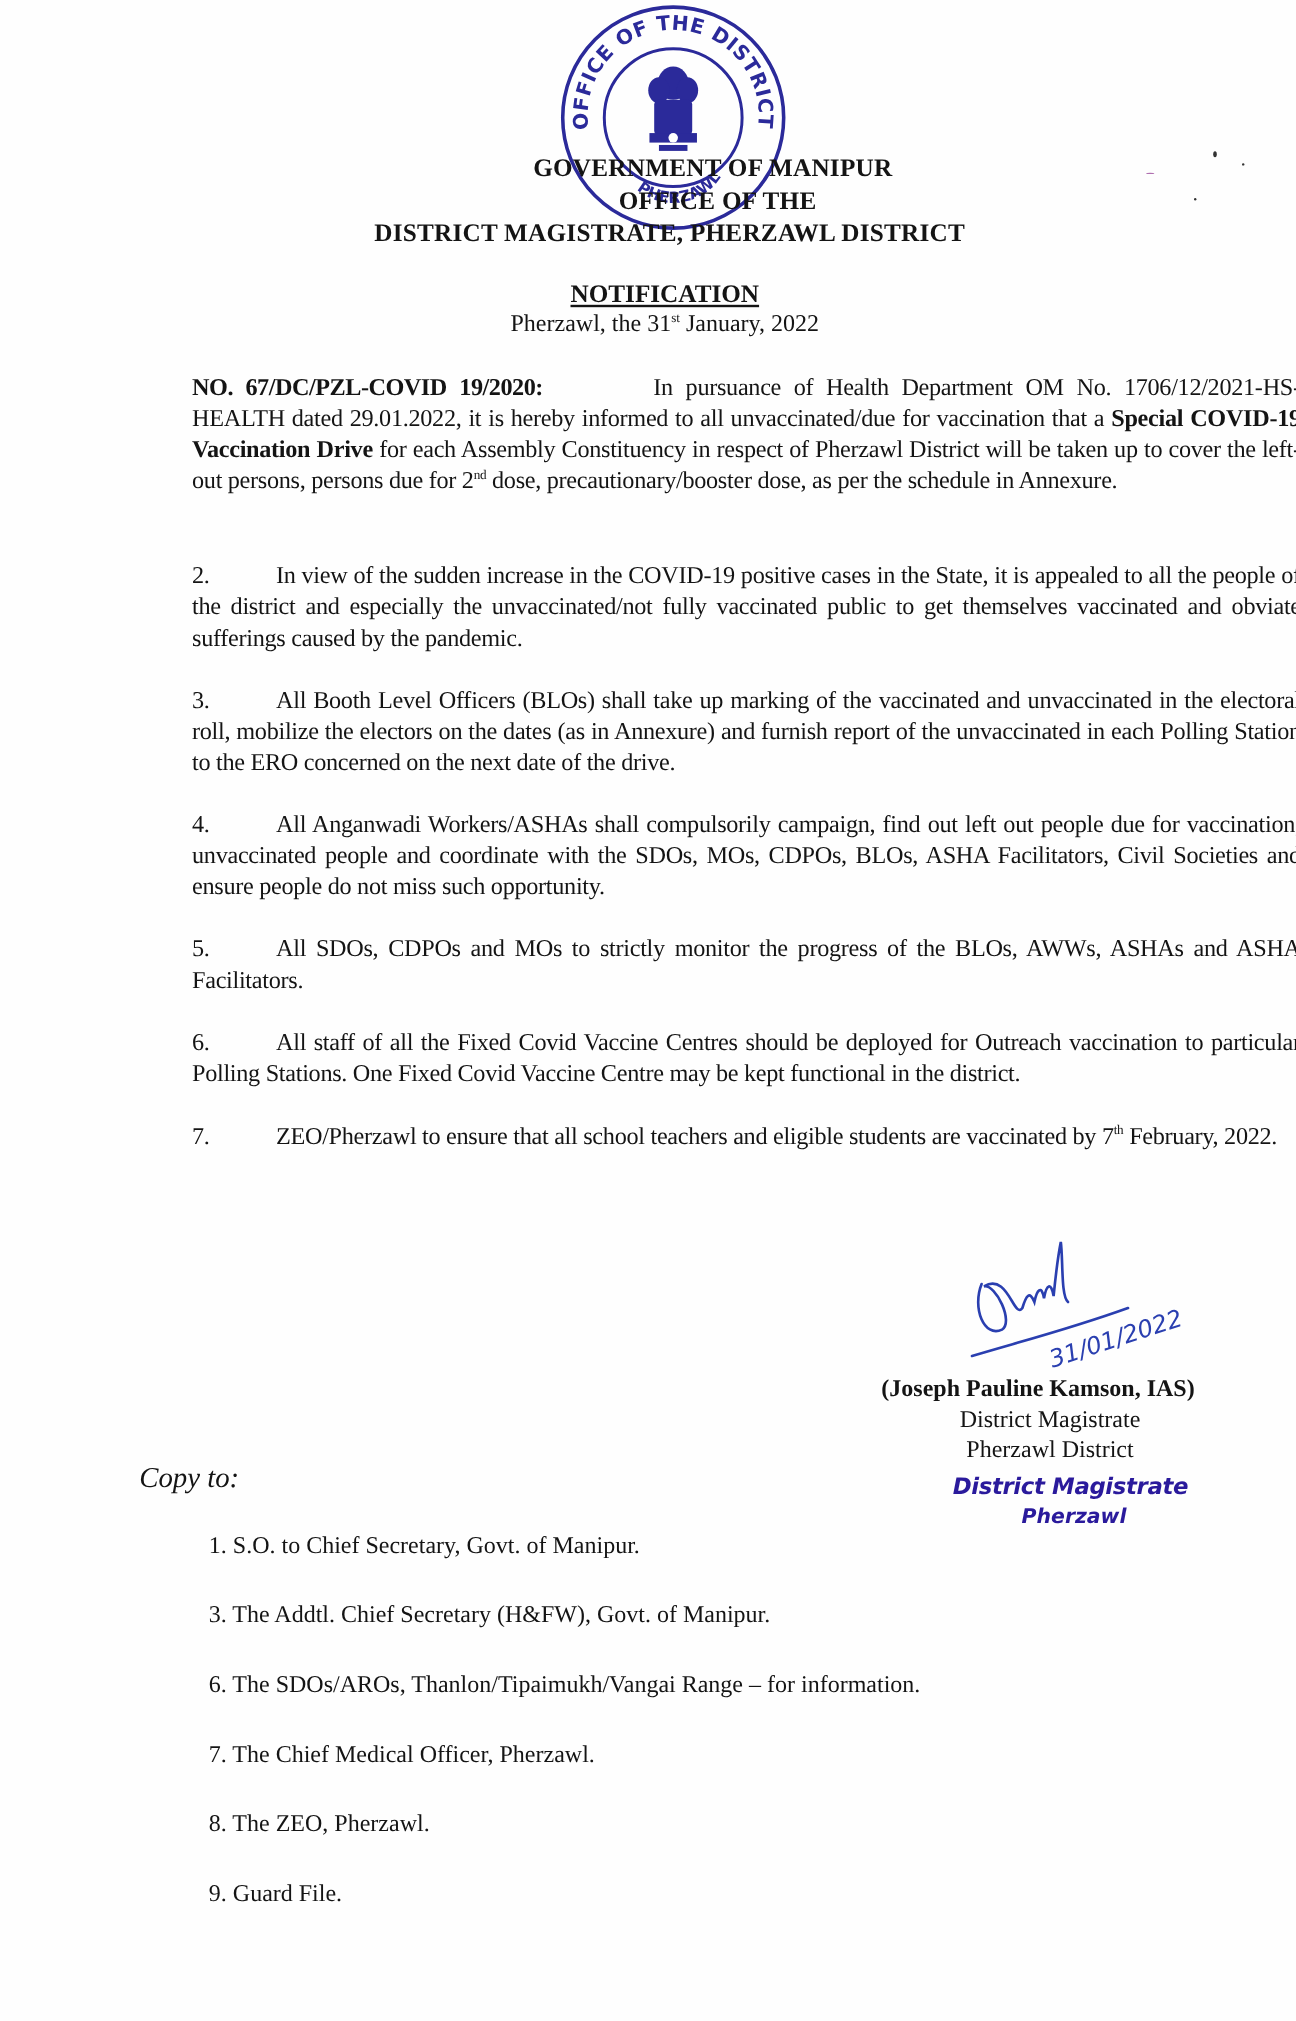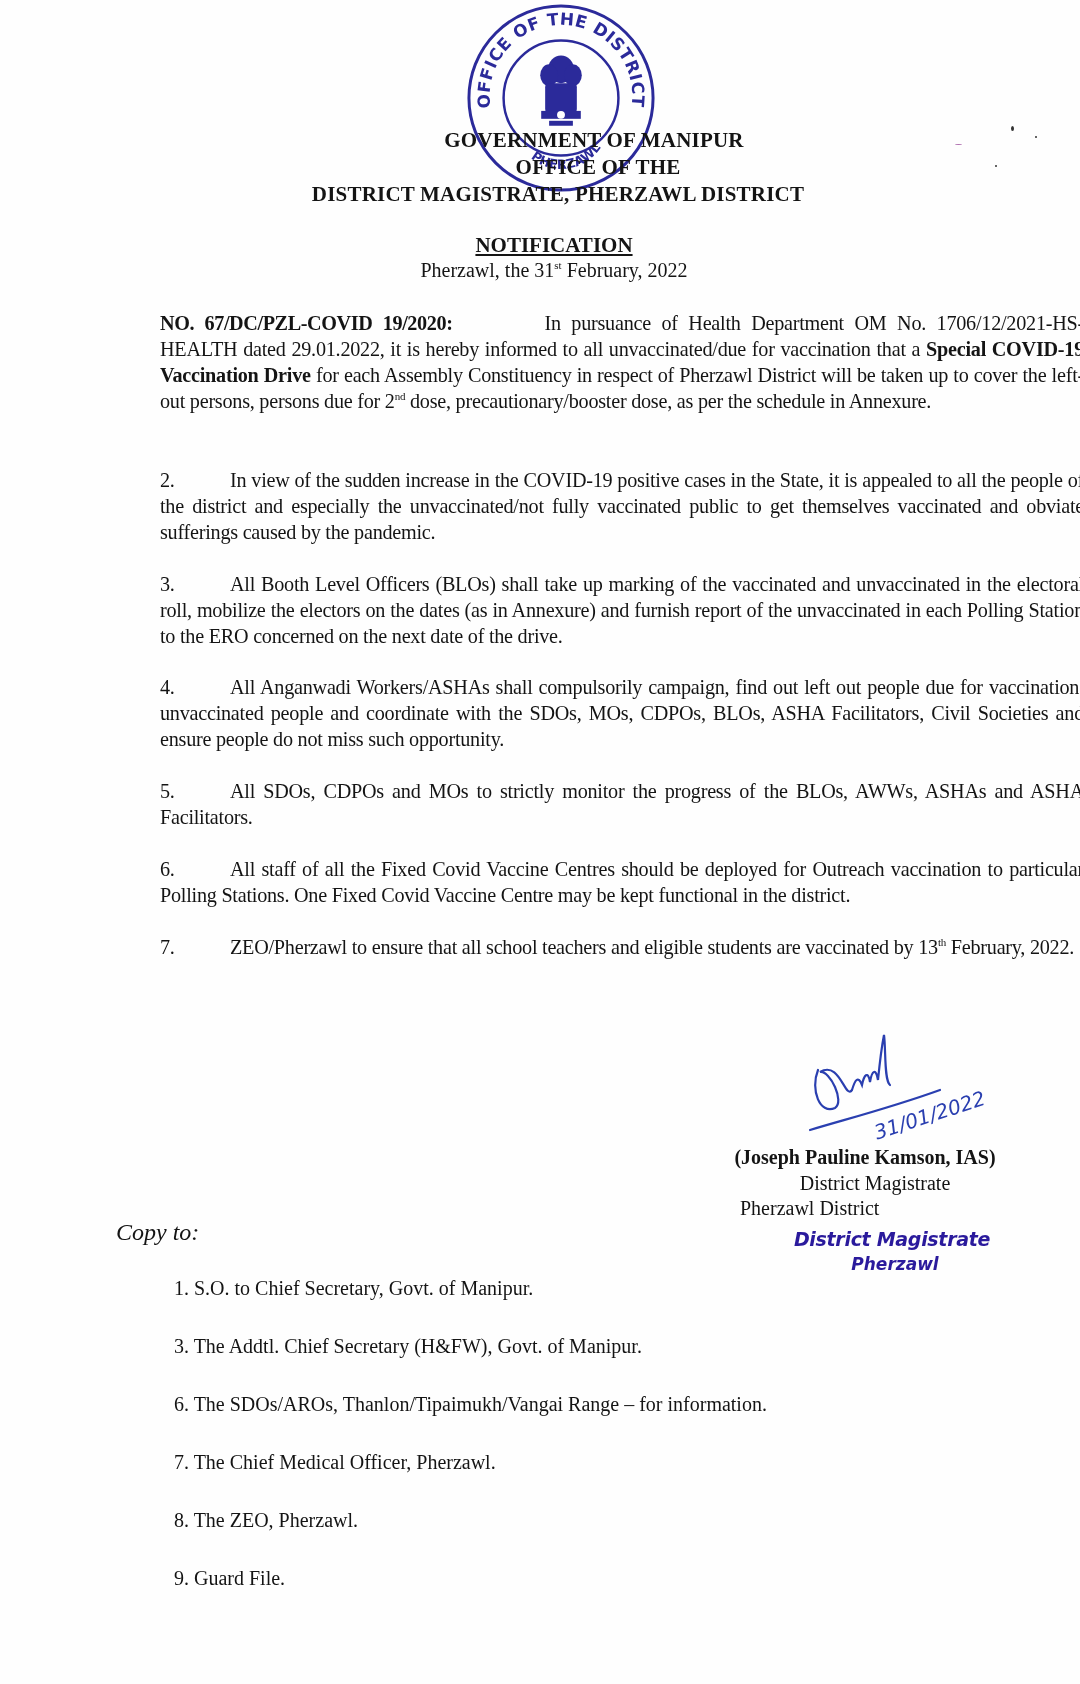--- a/index.html
+++ b/index.html
@@ -31,21 +31,21 @@
     .p4 { top: 674px; }
     .p5 { top: 778px; }
     .p6 { top: 856px; }
     .p7 { top: 934px; }
     .refno { font-weight: bold; margin-right: 92px; letter-spacing: -0.4px; }
     b { font-weight: bold; }
 
     .sig-img { position: absolute; left: 800px; top: 1030px; width: 200px; height: 110px; }
     .sig-name { position: absolute; left: 700px; top: 1146px; width: 330px; text-align: center; font-weight: bold; font-size: 20px; }
     .sig-title { position: absolute; left: 740px; top: 1172px; width: 270px; text-align: center; font-size: 20px; }
-    .sig-dist { position: absolute; left: 740px; top: 1197px; width: 270px; text-align: left; font-size: 20px; }
+    .sig-dist { position: absolute; left: 740px; top: 1197px; width: 270px; text-align: center; font-size: 20px; }
     .seal1 { position: absolute; left: 792px; top: 1228px; width: 200px; text-align: center; font-family: "DejaVu Sans", sans-serif;
       font-weight: bold; font-style: italic; color: #2a1a9c; font-size: 19px; letter-spacing: -0.3px; }
     .seal2 { position: absolute; left: 850px; top: 1254px; width: 90px; text-align: center; font-family: "DejaVu Sans", sans-serif;
       font-weight: bold; font-style: italic; color: #2a1a9c; font-size: 17px; }
 
     .copy-label { position: absolute; left: 116px; top: 1219px; font-size: 24px; font-style: italic; }
     .copy-list { position: absolute; left: 174px; top: 1243px; margin: 0; padding: 0; list-style: none; font-size: 20px; line-height: 26px; }
     .copy-list li { white-space: nowrap; margin-top: 32px; }
 
     .speck { position: absolute; border-radius: 50%; background: #333; }
@@ -78,30 +78,30 @@
     <text font-family="DejaVu Sans, sans-serif" font-weight="bold" font-size="13" fill="#2b2a9a">
       <textPath href="#arcBot" startOffset="12%">PHERZAWL</textPath>
     </text>
   </svg>
 
   <div class="hdr hdr1">GOVERNMENT OF MANIPUR</div>
   <div class="hdr hdr2">OFFICE OF THE</div>
   <div class="hdr hdr3">DISTRICT MAGISTRATE, PHERZAWL DISTRICT</div>
 
   <div class="notif-title">NOTIFICATION</div>
-  <div class="notif-date"><span>Pherzawl, the 31</span><sup>st</sup><span> February, 2022</span></div>
+  <div class="notif-date"><span>Pherzawl, the 31</span><sup>st</sup><span> January, 2022</span></div>
 
   <div class="para p1"><span class="refno">NO. 67/DC/PZL-COVID 19/2020:</span><span>In pursuance of Health Department OM No. 1706/12/2021-HS-HEALTH dated 29.01.2022, it is hereby informed to all unvaccinated/due for vaccination that a </span><b>Special COVID-19 Vaccination Drive</b><span> for each Assembly Constituency in respect of Pherzawl District will be taken up to cover the left-out persons, persons due for 2</span><sup>nd</sup><span> dose, precautionary/booster dose, as per the schedule in Annexure.</span></div>
 
   <div class="para p2"><span class="num">2.</span><span>In view of the sudden increase in the COVID-19 positive cases in the State, it is appealed to all the people of the district and especially the unvaccinated/not fully vaccinated public to get themselves vaccinated and obviate sufferings caused by the pandemic.</span></div>
   <div class="para p3"><span class="num">3.</span><span>All Booth Level Officers (BLOs) shall take up marking of the vaccinated and unvaccinated in the electoral roll, mobilize the electors on the dates (as in Annexure) and furnish report of the unvaccinated in each Polling Station to the ERO concerned on the next date of the drive.</span></div>
   <div class="para p4"><span class="num">4.</span><span>All Anganwadi Workers/ASHAs shall compulsorily campaign, find out left out people due for vaccination, unvaccinated people and coordinate with the SDOs, MOs, CDPOs, BLOs, ASHA Facilitators, Civil Societies and ensure people do not miss such opportunity.</span></div>
   <div class="para p5"><span class="num">5.</span><span>All SDOs, CDPOs and MOs to strictly monitor the progress of the BLOs, AWWs, ASHAs and ASHA Facilitators.</span></div>
   <div class="para p6"><span class="num">6.</span><span>All staff of all the Fixed Covid Vaccine Centres should be deployed for Outreach vaccination to particular Polling Stations. One Fixed Covid Vaccine Centre may be kept functional in the district.</span></div>
-  <div class="para p7"><span class="num">7.</span><span>ZEO/Pherzawl to ensure that all school teachers and eligible students are vaccinated by 13</span><sup>th</sup><span> February, 2022.</span></div>
+  <div class="para p7"><span class="num">7.</span><span>ZEO/Pherzawl to ensure that all school teachers and eligible students are vaccinated by 7</span><sup>th</sup><span> February, 2022.</span></div>
 
   <svg class="sig-img" viewBox="0 0 200 110">
     <g fill="none" stroke="#2a3fb0" stroke-width="2.2" stroke-linecap="round">
       <path d="M 18,40 C 10,60 20,85 35,78 C 45,72 30,40 20,42 C 40,30 45,70 52,60 C 55,50 58,45 62,55 C 64,45 68,40 70,52 C 72,40 76,38 78,50 C 80,30 82,15 84,5 C 86,20 84,50 90,55"></path>
       <path d="M 10,100 C 50,88 90,78 140,60"></path>
     </g>
     <text x="70" y="95" font-family="DejaVu Sans, sans-serif" font-style="italic" font-size="20" fill="#2a3fb0" transform="rotate(-18 120 80)">31/01/2022</text>
   </svg>
 
   <div class="sig-name">(Joseph Pauline Kamson, IAS)</div>

